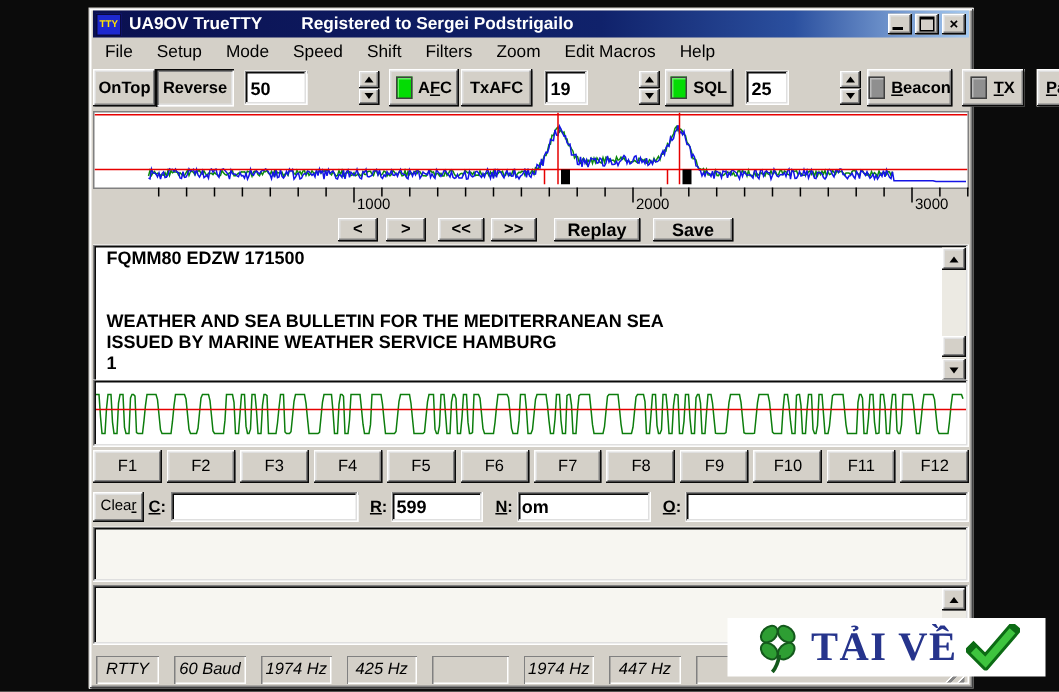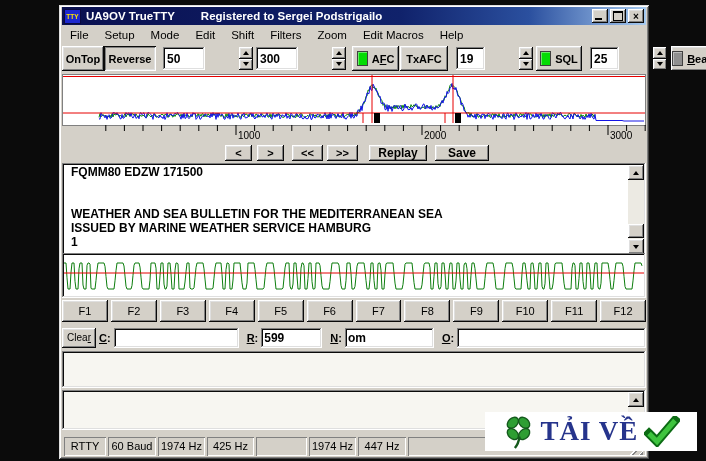--- a/index.html
+++ b/index.html
@@ -89,21 +89,21 @@
   .m-edit{height:20px;background:#fff;font-size:12px;font-weight:bold;color:#000;
      display:flex;align-items:center;padding-left:3px;flex:none;
      box-shadow:inset -1px -1px #fff, inset 1px 1px #808080,
                 inset -2px -2px #dfdfdf, inset 2px 2px #0a0a0a;}
 
   
   .tx1{top:346px;height:37px;background:#f7f6f1;}
   .tx2{top:385px;height:40px;background:#f7f6f1;}
 
   
-  .statusbar{top:427px;height:24px;display:flex;align-items:center;gap:2px;padding-top:2px;}
+  .statusbar{top:427px;height:24px;display:flex;align-items:center;gap:10px;padding-top:2px;font-style:italic;}
   .panel{height:19px;line-height:19px;text-align:center;font-size:11px;color:#000;
      box-shadow:inset 1px 1px #808080, inset -1px -1px #fff;white-space:nowrap;overflow:hidden;}
   .grip{position:absolute;right:3px;bottom:3px;width:13px;height:13px;
      background:repeating-linear-gradient(135deg,transparent 0 3px,#fff 3px 4px,#848484 4px 6px);}
 
   
   .watermark{position:absolute;left:485px;top:412px;width:212px;height:39px;background:#fff;
      display:flex;align-items:center;justify-content:center;gap:6px;z-index:10;}
   .wm-text{font-family:"Liberation Serif",serif;font-weight:bold;font-size:27px;
      color:#26348c;letter-spacing:1px;white-space:nowrap;}
@@ -129,48 +129,37 @@
           <span>×</span>
           </div>
       </div>
     </div>
 
     <div class="row menubar">
 
     <span class="menu-item">File</span>
         <span class="menu-item">Setup</span>
         <span class="menu-item">Mode</span>
-        <span class="menu-item">Edit</span>
+        <span class="menu-item">Speed</span>
         <span class="menu-item">Shift</span>
         <span class="menu-item">Filters</span>
         <span class="menu-item">Zoom</span>
         <span class="menu-item">Edit Macros</span>
         <span class="menu-item">Help</span>
       </div>
 
     <div class="row toolbar">
       <button class="tb-btn raised" style="width:42px">
         <span>OnTop</span>
         </button>
       <button class="tb-btn pressed" style="width:52px">
         <span>Reverse</span>
         </button>
       <div class="spin" style="margin-left:7px">
         <div class="val" style="width:38px">50</div>
-        <div class="arrows">
-          <div class="raised">
-              <span class="tri-up"></span>
-            </div>
-          <div class="raised">
-              <span class="tri-dn"></span>
-            </div>
-        </div>
-      </div>
-      <div class="spin" style="margin-left:3px">
-        <div class="val" style="width:38px">300</div>
         <div class="arrows">
           <div class="raised">
               <span class="tri-up"></span>
             </div>
           <div class="raised">
               <span class="tri-dn"></span>
             </div>
         </div>
       </div>
       <button class="tb-btn raised" style="width:47px;margin-left:6px">

